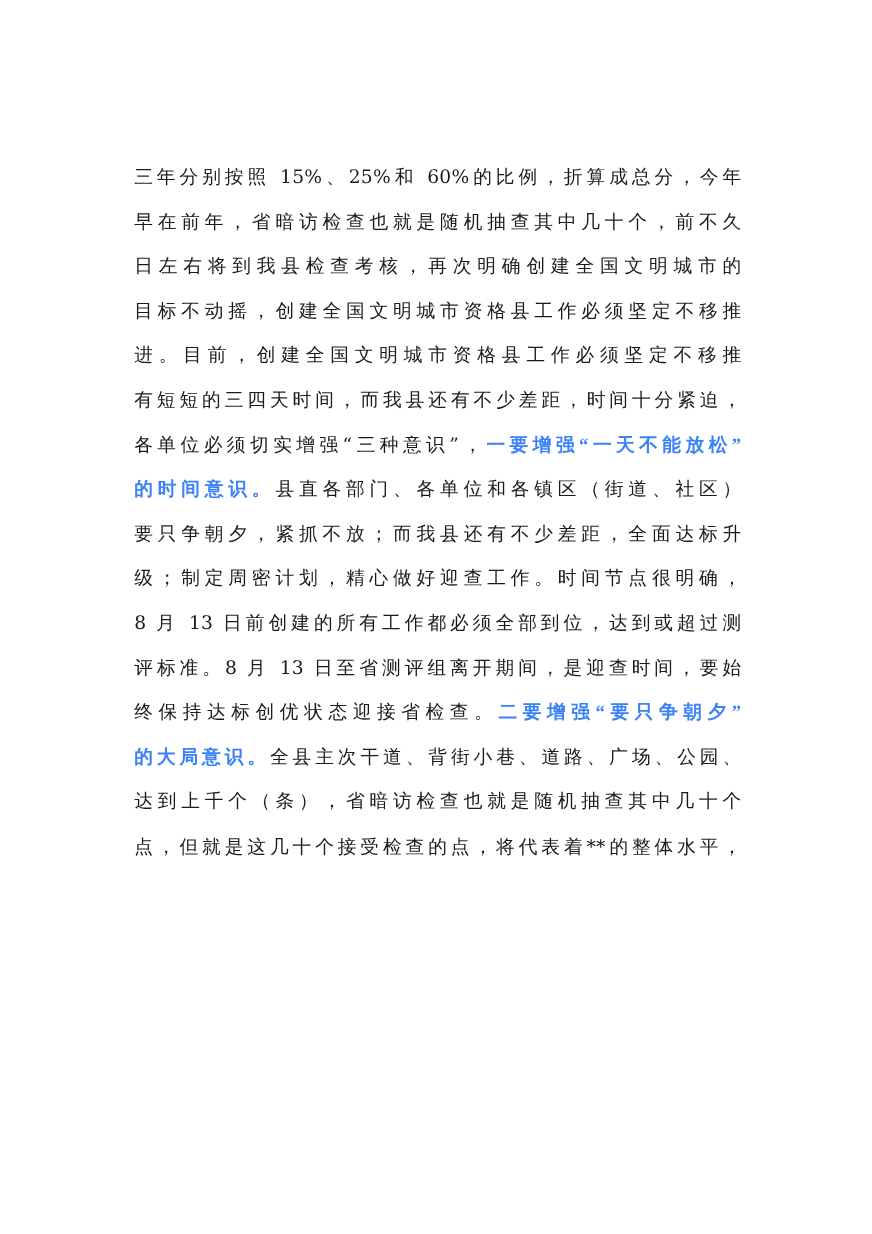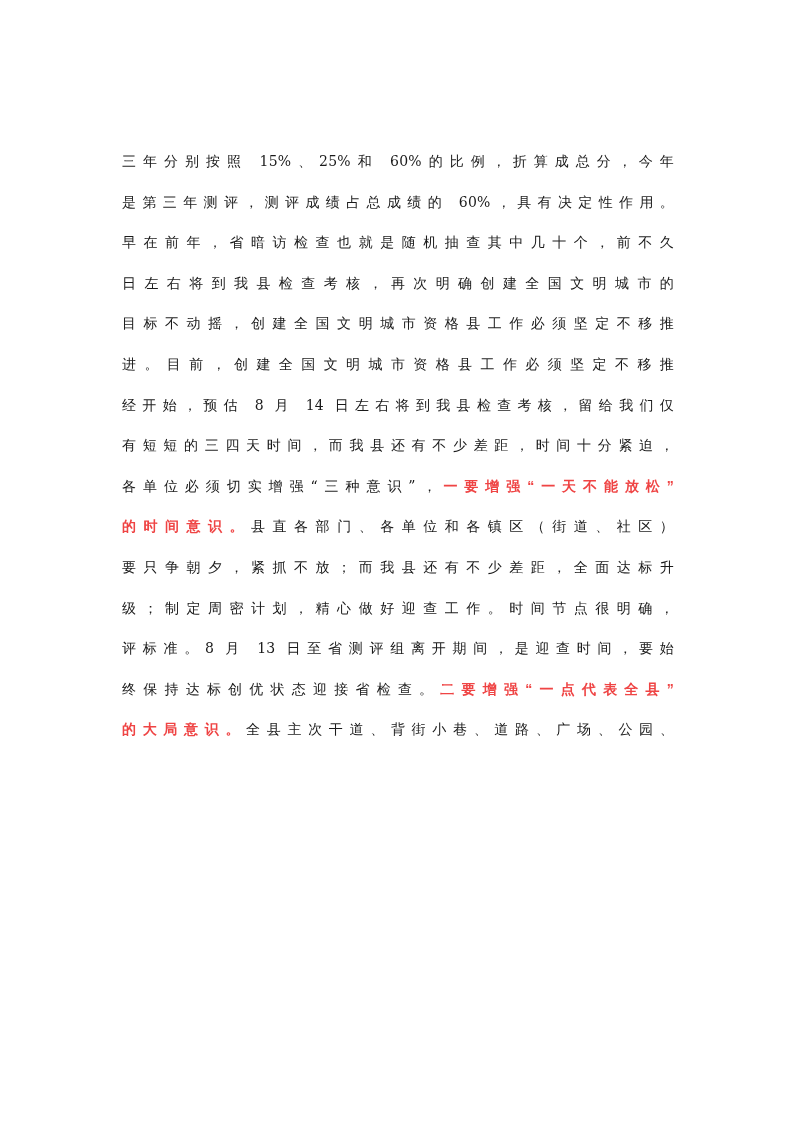--- a/index.html
+++ b/index.html
@@ -3,45 +3,46 @@
 <meta charset="utf-8">
 <style>
   html, body { margin: 0; padding: 0; background: #ffffff; }
   body { width: 793px; height: 1122px; position: relative; overflow: hidden; }
   .page {
     position: absolute;
     left: 122px;
     top: 141px;
     width: 552px;
     font-family: "DejaVu Serif", "Liberation Serif", serif;
-    font-size: 14px;
+    font-size: 17px;
     color: #1a1a1a;
   }
   .line {
     height: 40.6px;
     line-height: 40.6px;
     white-space: nowrap;
     text-align: justify;
     text-align-last: justify;
     letter-spacing: 0.2px;
   }
-  .b { font-weight: bold; color: #ef4444; font-family: Liberation Sans, sans-serif; }
+  .b { font-weight: bold; color: #3b82f6; font-family: Liberation Serif, serif; }
 </style>
 </head>
 <body>
 
 <div class="page">
   <div class="line"><span>三年分别按照 15%、25%和 60%的比例，折算成总分，今年</span></div>
-  <div class="line"><span>是第三年测评，测评成绩占总成绩的 60%，具有决定性作用。</span></div>
   <div class="line"><span>早在前年，省暗访检查也就是随机抽查其中几十个，前不久</span></div>
   <div class="line"><span>日左右将到我县检查考核，再次明确创建全国文明城市的</span></div>
   <div class="line"><span>目标不动摇，创建全国文明城市资格县工作必须坚定不移推</span></div>
   <div class="line"><span>进。目前，创建全国文明城市资格县工作必须坚定不移推</span></div>
-  <div class="line"><span>经开始，预估 8 月 14 日左右将到我县检查考核，留给我们仅</span></div>
   <div class="line"><span>有短短的三四天时间，而我县还有不少差距，时间十分紧迫，</span></div>
   <div class="line"><span>各单位必须切实增强“三种意识”，</span><span class="b">一要增强“一天不能放松”</span></div>
   <div class="line"><span class="b">的时间意识。</span><span>县直各部门、各单位和各镇区（街道、社区）</span></div>
   <div class="line"><span>要只争朝夕，紧抓不放；而我县还有不少差距，全面达标升</span></div>
   <div class="line"><span>级；制定周密计划，精心做好迎查工作。时间节点很明确，</span></div>
+  <div class="line"><span>8 月 13 日前创建的所有工作都必须全部到位，达到或超过测</span></div>
   <div class="line"><span>评标准。8 月 13 日至省测评组离开期间，是迎查时间，要始</span></div>
-  <div class="line"><span>终保持达标创优状态迎接省检查。</span><span class="b">二要增强“一点代表全县”</span></div>
+  <div class="line"><span>终保持达标创优状态迎接省检查。</span><span class="b">二要增强“要只争朝夕”</span></div>
   <div class="line"><span class="b">的大局意识。</span><span>全县主次干道、背街小巷、道路、广场、公园、</span></div>
+  <div class="line"><span>达到上千个（条），省暗访检查也就是随机抽查其中几十个</span></div>
+  <div class="line"><span>点，但就是这几十个接受检查的点，将代表着**的整体水平，</span></div>
 </div>
 
 </body></html>

